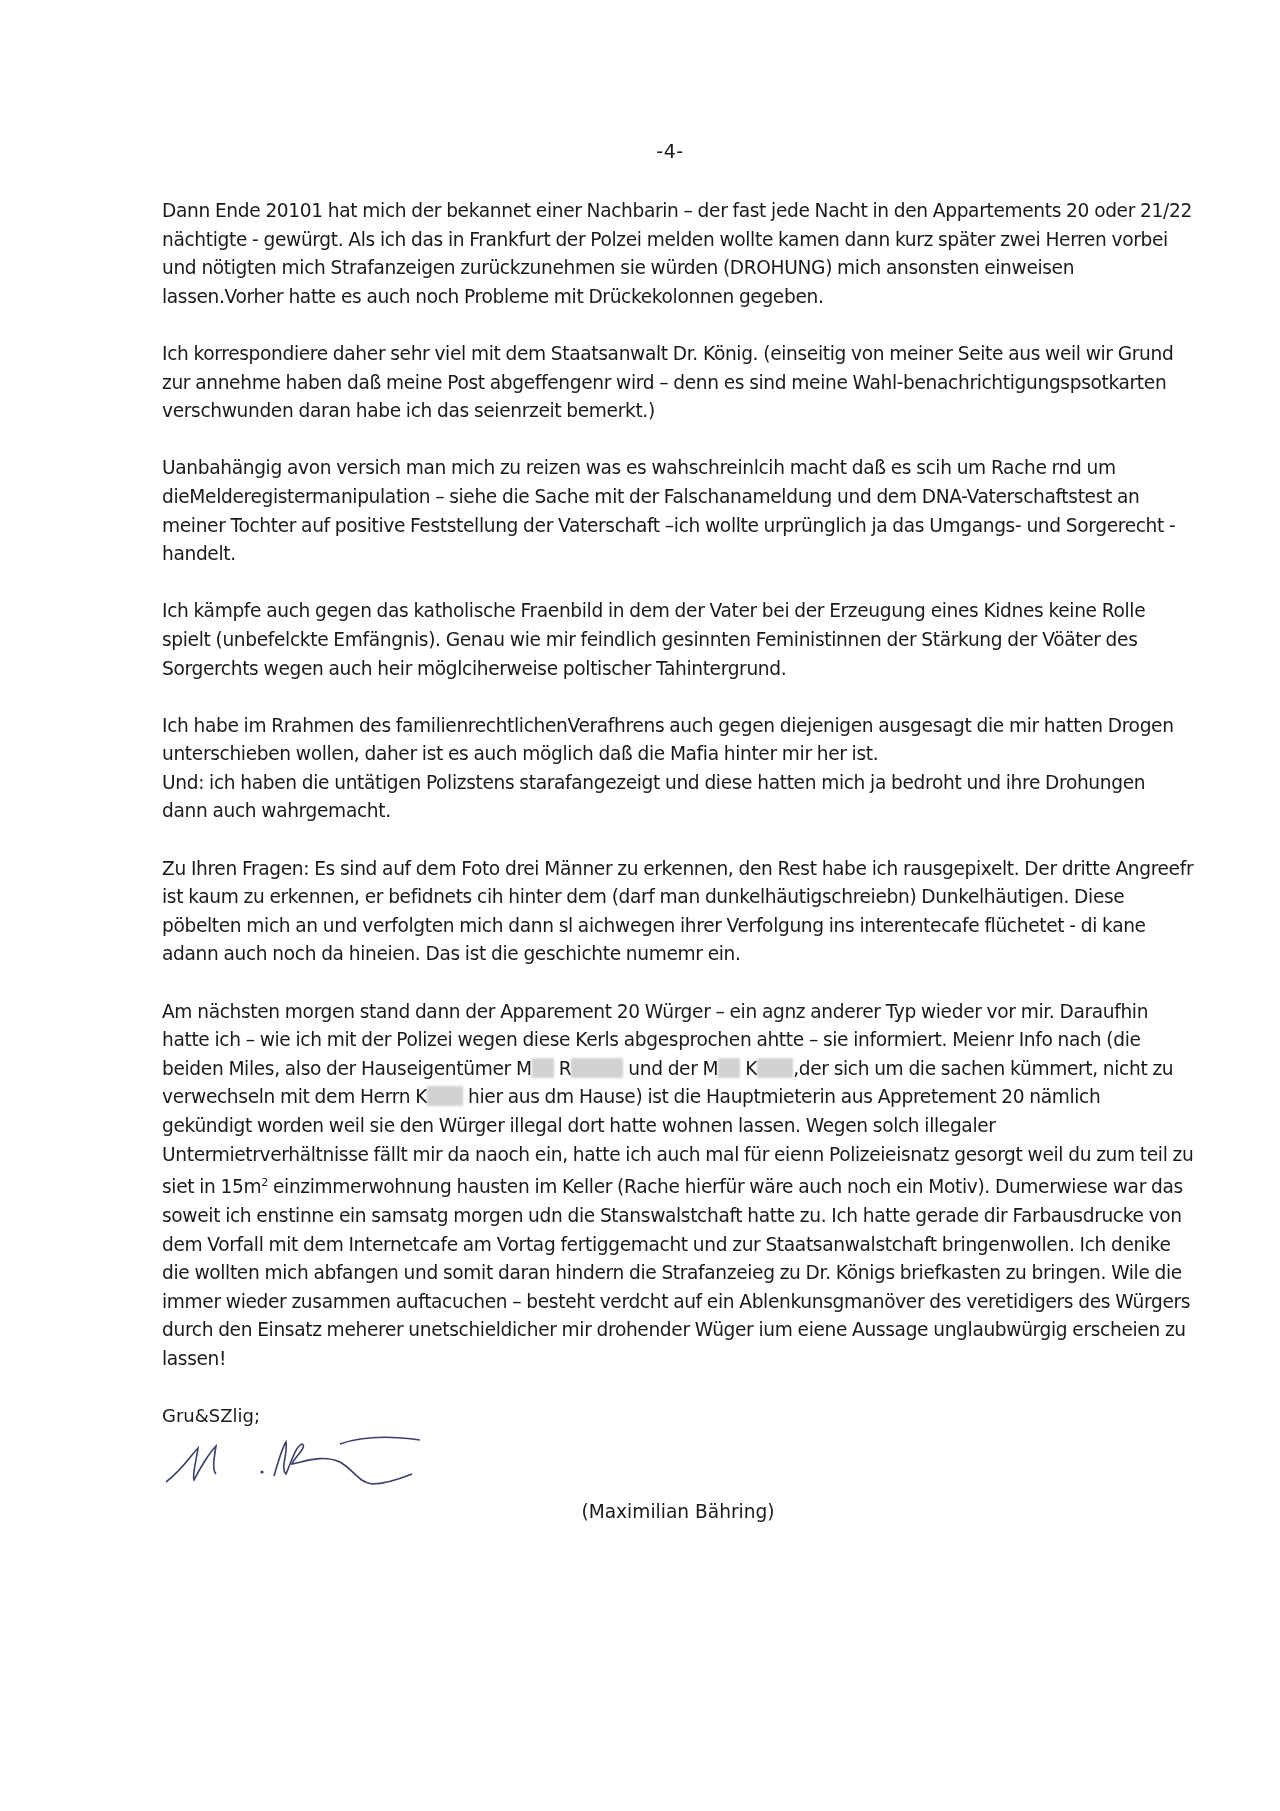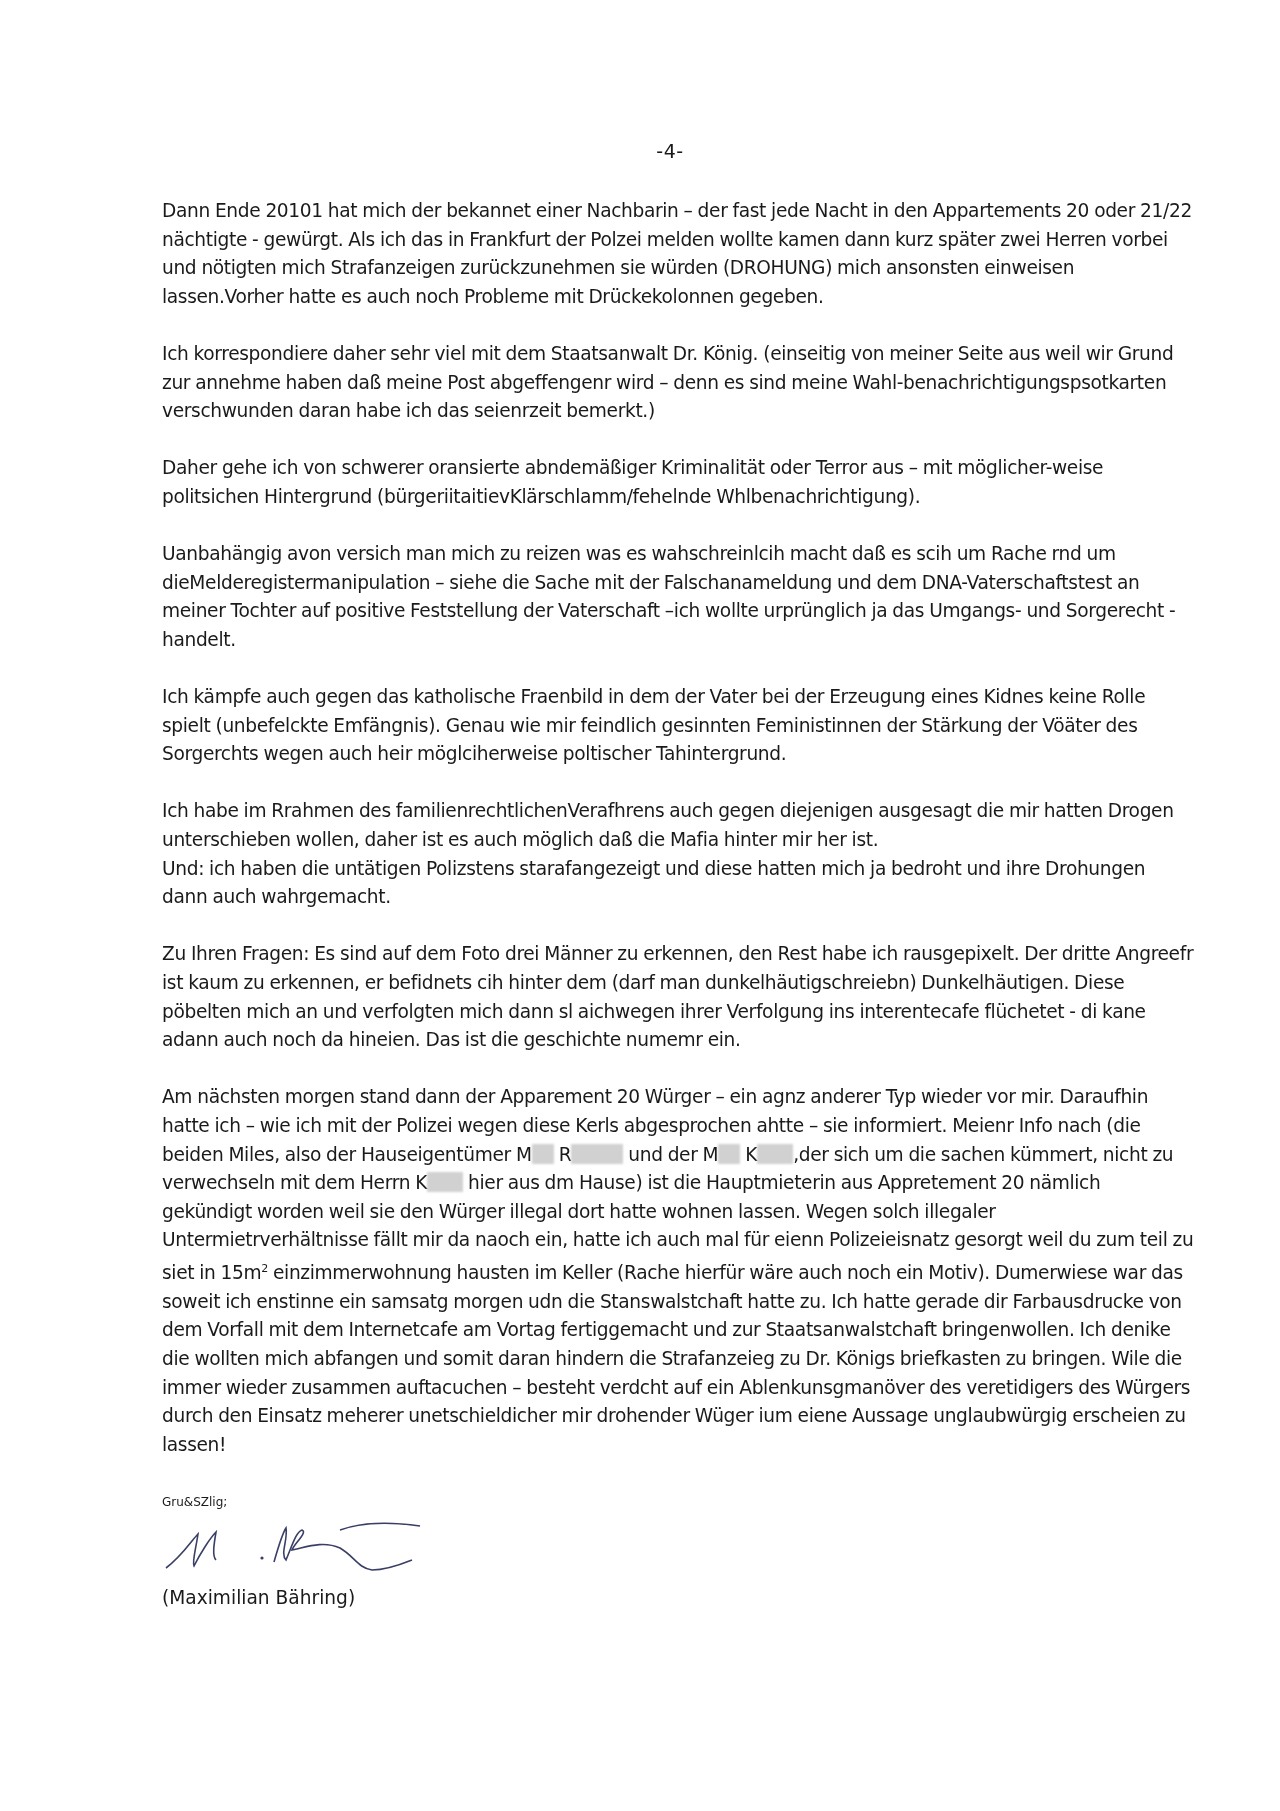--- a/index.html
+++ b/index.html
@@ -5,33 +5,32 @@
   html, body { margin: 0; padding: 0; background: #ffffff; }
   body { width: 1280px; height: 1811px; position: relative; overflow: hidden;
          font-family: "DejaVu Sans", sans-serif; color: #1a1a1a; }
   .page-num { position: absolute; top: 140px; left: 0; width: 1340px; text-align: center;
               font-size: 19px; letter-spacing: 0.5px; }
   .body { position: absolute; left: 162px; top: 197px; width: 1032px; }
   .para { font-size: 18.6px; line-height: 28.6px; margin: 0 0 28.6px 0;
           letter-spacing: -0.35px; word-spacing: -0.5px; white-space: pre-line; }
   .redact { display: inline-block; background: #c9c9c9; height: 20px; vertical-align: -3px;
             filter: blur(1px); opacity: 0.85; }
-  .closing { font-size: 12px; line-height: 28px; margin-top: 4px; }
+  .closing { font-size: 18px; line-height: 28px; margin-top: 4px; }
   .sig { display: block; width: 260px; height: 72px; margin: 2px 0 -6px 0; }
-  .name { font-size: 18.6px; line-height: 28px; }
+  .name { font-size: 18.6px; line-height: 28px; text-align: center; }
 </style>
 </head>
 <body>
 
 <div class="page-num">-4-</div>
 
 <div class="body">
   <p class="para">Dann Ende 20101 hat mich der bekannet einer Nachbarin – der fast jede Nacht in den Appartements 20 oder 21/22 nächtigte - gewürgt. Als ich das in Frankfurt der Polzei melden wollte kamen dann kurz später zwei Herren vorbei und nötigten mich Strafanzeigen zurückzunehmen sie würden (DROHUNG) mich ansonsten einweisen lassen.Vorher hatte es auch noch Probleme mit Drückekolonnen gegeben.</p>
   <p class="para">Ich korrespondiere daher sehr viel mit dem Staatsanwalt Dr. König. (einseitig von meiner Seite aus weil wir Grund zur annehme haben daß meine Post abgeffengenr wird – denn es sind meine Wahl-benachrichtigungspsotkarten verschwunden daran habe ich das seienrzeit bemerkt.)</p>
-  <p class="para">Daher gehe ich von schwerer oransierte abndemäßiger Kriminalität oder Terror aus – mit möglicher-weise politsichen Hintergrund (bürgeriitaitievKlärschlamm/fehelnde Whlbenachrichtigung).</p>
   <p class="para">Uanbahängig avon versich man mich zu reizen was es wahschreinlcih macht daß es scih um Rache rnd um dieMelderegistermanipulation – siehe die Sache mit der Falschanameldung und dem DNA-Vaterschaftstest an meiner Tochter auf positive Feststellung der Vaterschaft –ich wollte urprünglich ja das Umgangs- und Sorgerecht - handelt.</p>
   <p class="para">Ich kämpfe auch gegen das katholische Fraenbild in dem der Vater bei der Erzeugung eines Kidnes keine Rolle spielt (unbefelckte Emfängnis). Genau wie mir feindlich gesinnten Feministinnen der Stärkung der Vöäter des Sorgerchts wegen auch heir möglciherweise poltischer Tahintergrund.</p>
   <p class="para">Ich habe im Rrahmen des familienrechtlichenVerafhrens auch gegen diejenigen ausgesagt die mir hatten Drogen unterschieben wollen, daher ist es auch möglich daß die Mafia hinter mir her ist.
 Und: ich haben die untätigen Polizstens starafangezeigt und diese hatten mich ja bedroht und ihre Drohungen dann auch wahrgemacht.</p>
   <p class="para">Zu Ihren Fragen: Es sind auf dem Foto drei Männer zu erkennen, den Rest habe ich rausgepixelt. Der dritte Angreefr ist kaum zu erkennen, er befidnets cih hinter dem (darf man dunkelhäutigschreiebn) Dunkelhäutigen. Diese pöbelten mich an und verfolgten mich dann sl aichwegen ihrer Verfolgung ins interentecafe flüchetet  - di kane adann auch noch da hineien. Das ist die geschichte numemr ein.</p>
   <p class="para"><span>Am nächsten morgen stand dann der Apparement 20 Würger – ein agnz anderer Typ wieder vor mir. Daraufhin hatte ich – wie ich mit der Polizei wegen diese Kerls abgesprochen ahtte – sie informiert. Meienr Info nach (die beiden Miles, also der Hauseigentümer </span><span>M</span><span class="redact" style="width:22px"></span> <span>R</span><span class="redact" style="width:52px"></span><span> und der </span><span>M</span><span class="redact" style="width:22px"></span> <span>K</span><span class="redact" style="width:36px"></span><span>,der sich um die sachen kümmert, nicht zu verwechseln mit dem Herrn </span><span>K</span><span class="redact" style="width:36px"></span><span> hier aus dm Hause) ist die Hauptmieterin aus Appretement 20 nämlich gekündigt worden weil sie den Würger illegal dort hatte wohnen lassen. Wegen solch illegaler Untermietrverhältnisse fällt mir da naoch ein, hatte ich auch mal für eienn Polizeieisnatz gesorgt weil du zum teil zu siet in 15m</span><sup style="font-size:11px">2</sup><span> einzimmerwohnung hausten im Keller (Rache hierfür wäre auch noch ein Motiv). Dumerwiese war das soweit ich enstinne ein samsatg morgen udn die Stanswalstchaft hatte zu. Ich hatte gerade dir Farbausdrucke von dem Vorfall mit dem Internetcafe am Vortag fertiggemacht und zur Staatsanwalstchaft bringenwollen. Ich denike die wollten mich abfangen und somit daran hindern die Strafanzeieg zu Dr. Königs briefkasten zu bringen. Wile die immer wieder zusammen auftacuchen – besteht verdcht auf ein Ablenkunsgmanöver des veretidigers des Würgers durch den Einsatz meherer unetschieldicher mir drohender Wüger ium eiene Aussage unglaubwürgig erscheien zu lassen!</span></p>
 
   <div class="closing">Gru&amp;SZlig;</div>
   <svg class="sig" viewBox="0 0 260 72">
     <path d="M4 50 C20 38, 30 22, 36 16 C34 30, 30 44, 32 48 C38 36, 48 20, 54 14 C52 26, 50 38, 54 42" fill="none" stroke="#3a3f66" stroke-width="1.6"></path>

